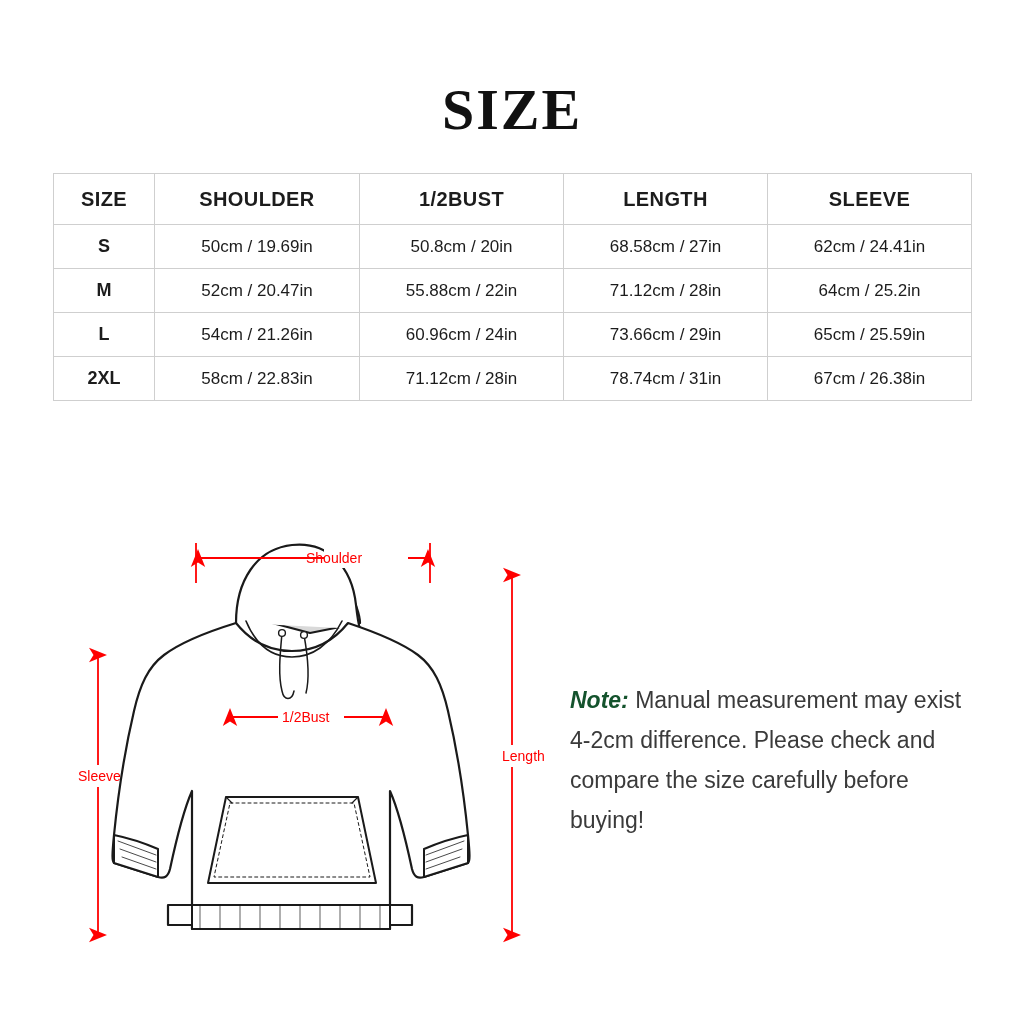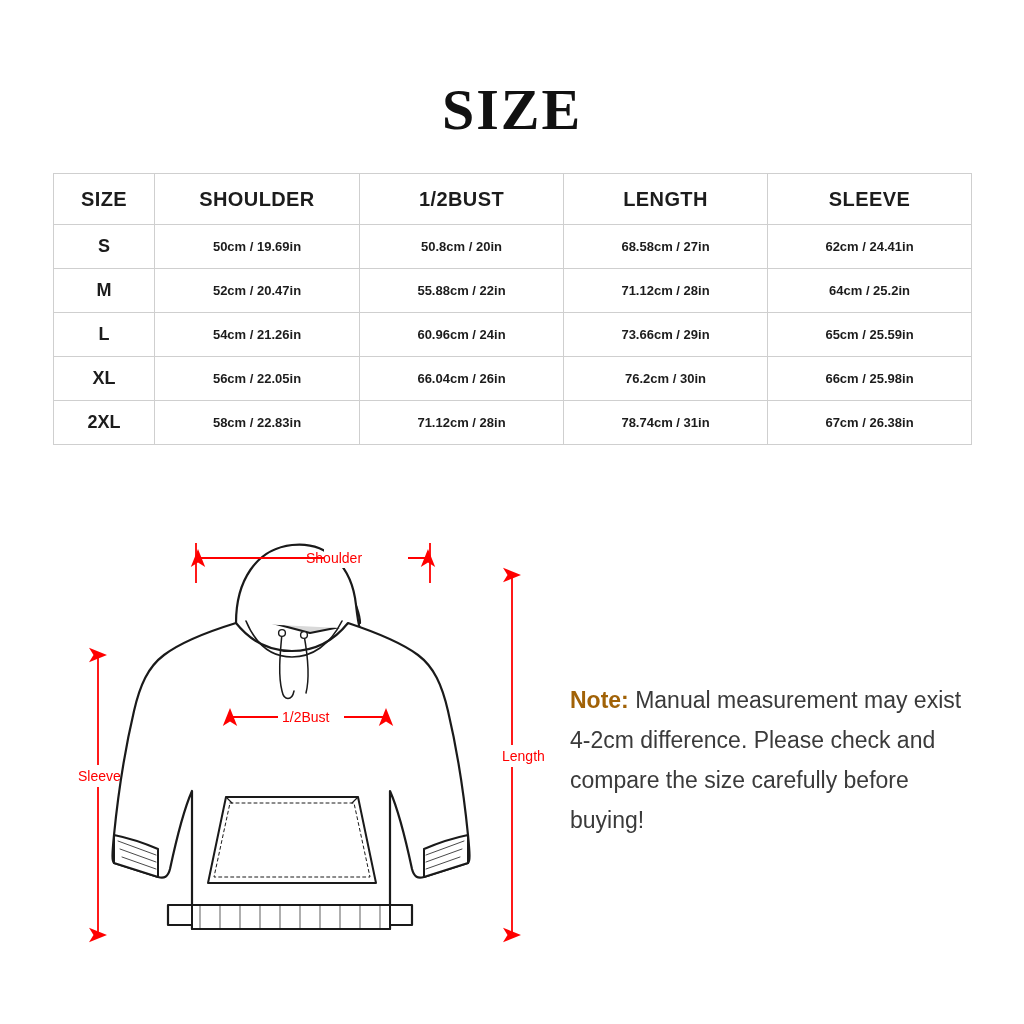--- a/index.html
+++ b/index.html
@@ -49,22 +49,22 @@
     color: #1c1c1c;
   }
   table.size-table thead th {
     height: 48px;
     font-size: 20px;
     font-weight: 700;
     letter-spacing: 0.4px;
   }
   table.size-table tbody td {
     height: 41px;
-    font-size: 13px;
-    font-weight: 700;
+    font-size: 17px;
+    font-weight: 400;
   }
   table.size-table tbody td.size-cell {
     font-weight: 700;
     font-size: 18px;
   }
   col.c0 { width: 101px; }
   col.c1 { width: 205px; }
   col.c2 { width: 204px; }
   col.c3 { width: 204px; }
   col.c4 { width: 204px; }
@@ -84,21 +84,22 @@
     position: absolute;
     left: 570px;
     top: 680px;
     width: 400px;
     font-size: 23px;
     line-height: 40px;
     color: #3a3a3a;
   }
   .note .note-label {
     font-weight: 700;
-    color: #a16207;
+    color: #14532d;
+    font-style: italic;
   }
 </style>
 </head>
 <body>
 
 <div class="title">SIZE</div>
 
 <div class="size-table-wrap">
   <table class="size-table">
     <colgroup>
@@ -131,27 +132,20 @@
         <td>55.88cm / 22in</td>
         <td>71.12cm / 28in</td>
         <td>64cm / 25.2in</td>
       </tr>
       <tr>
         <td class="size-cell">L</td>
         <td>54cm / 21.26in</td>
         <td>60.96cm / 24in</td>
         <td>73.66cm / 29in</td>
         <td>65cm / 25.59in</td>
-      </tr>
-      <tr>
-        <td class="size-cell">XL</td>
-        <td>56cm / 22.05in</td>
-        <td>66.04cm / 26in</td>
-        <td>76.2cm / 30in</td>
-        <td>66cm / 25.98in</td>
       </tr>
       <tr>
         <td class="size-cell">2XL</td>
         <td>58cm / 22.83in</td>
         <td>71.12cm / 28in</td>
         <td>78.74cm / 31in</td>
         <td>67cm / 26.38in</td>
       </tr>
     </tbody>
   </table>

